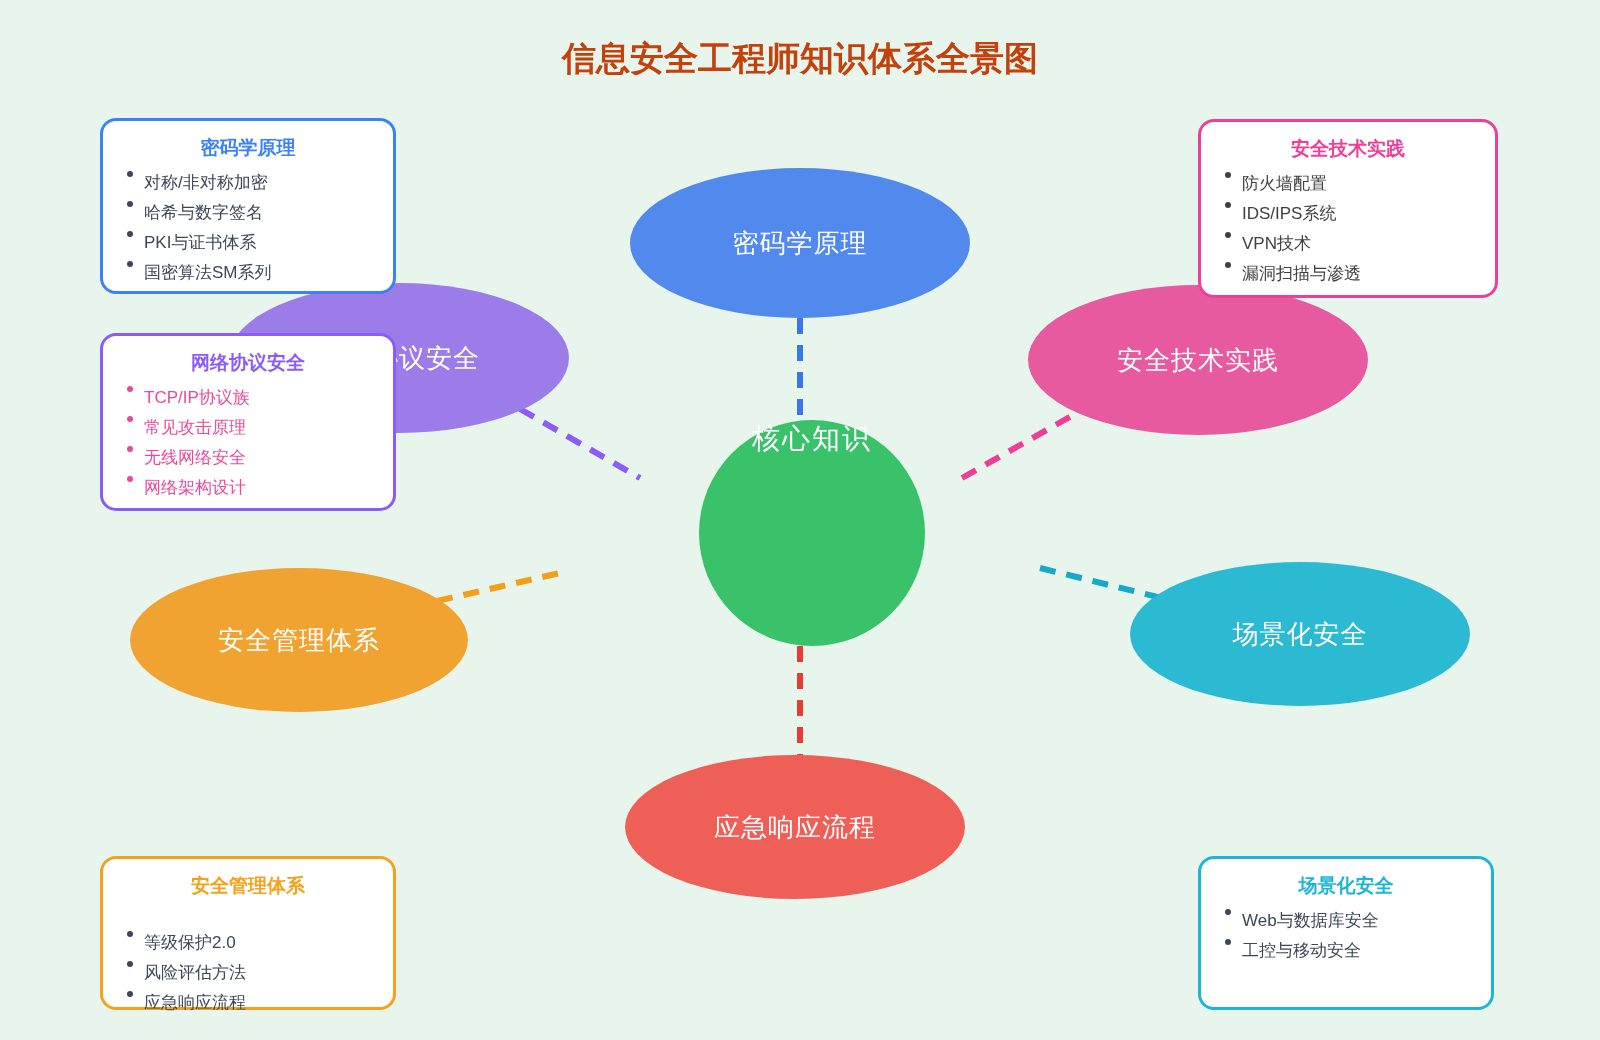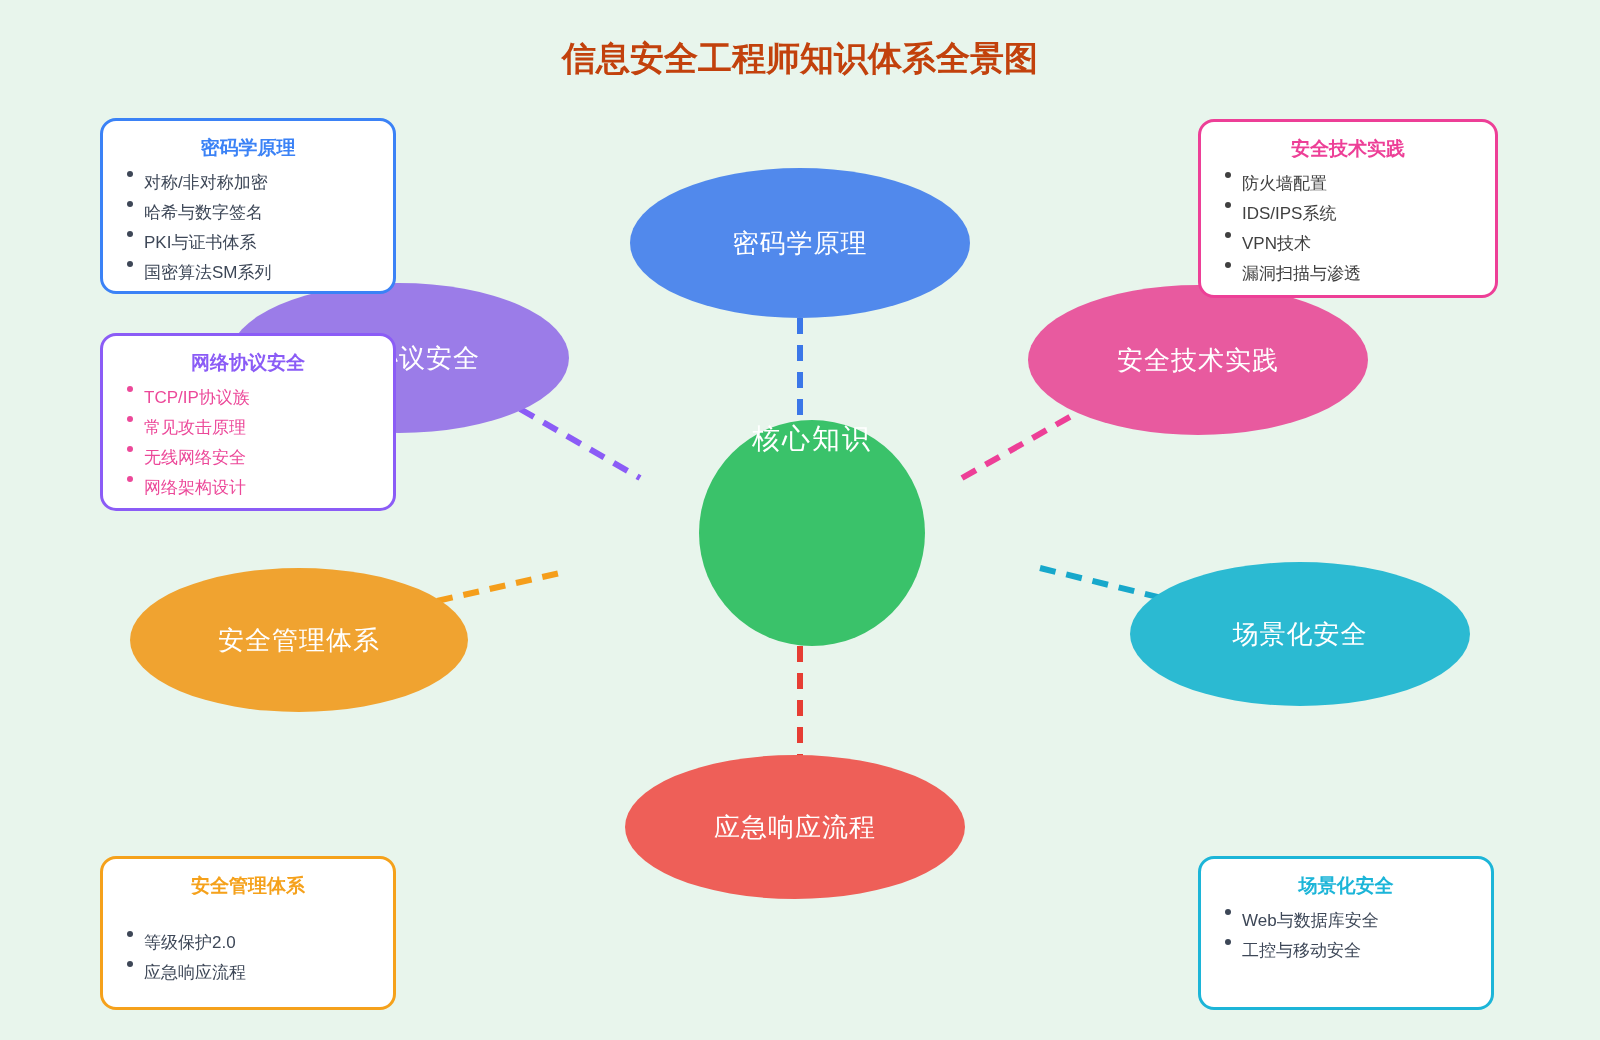--- a/index.html
+++ b/index.html
@@ -225,20 +225,24 @@
 
   <div class="card card-management" style="border-color: rgb(245, 161, 27);">
     <div class="card-title" style="color: rgb(245, 161, 27);">安全管理体系</div>
     <ul class="card-list" style="color: rgb(61, 71, 87); margin-top: 32px;">
       <li class="card-item">
         <span class="bullet-dot"></span>
         <span>等级保护2.0</span>
         </li>
       <li class="card-item">
         <span class="bullet-dot"></span>
+        <span>风险评估方法</span>
+        </li>
+      <li class="card-item">
+        <span class="bullet-dot"></span>
         <span>应急响应流程</span>
         </li>
     </ul>
   </div>
 
   <div class="card card-scenario" style="border-color: rgb(28, 181, 216);">
     <div class="card-title" style="color: rgb(28, 181, 216);">场景化安全</div>
     <ul class="card-list" style="color: rgb(61, 71, 87);">
       <li class="card-item">
         <span class="bullet-dot"></span>

